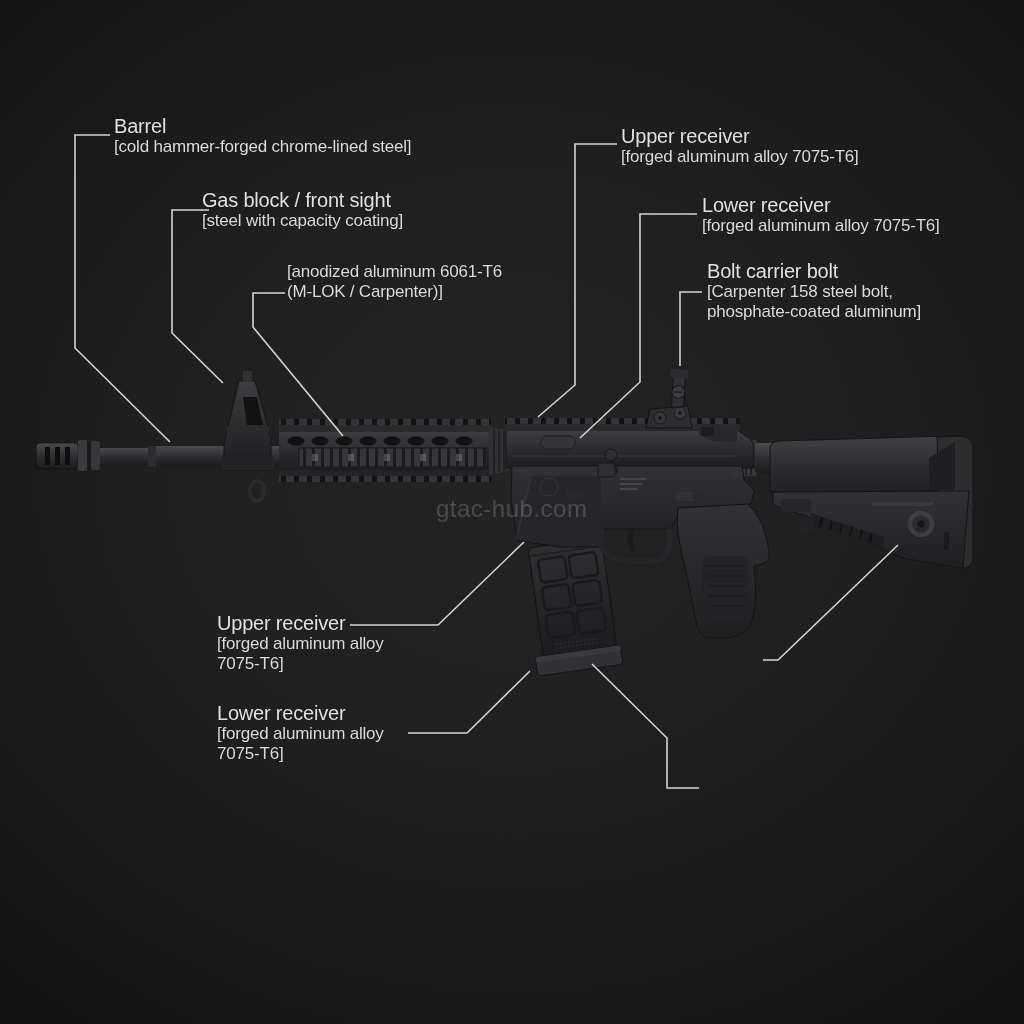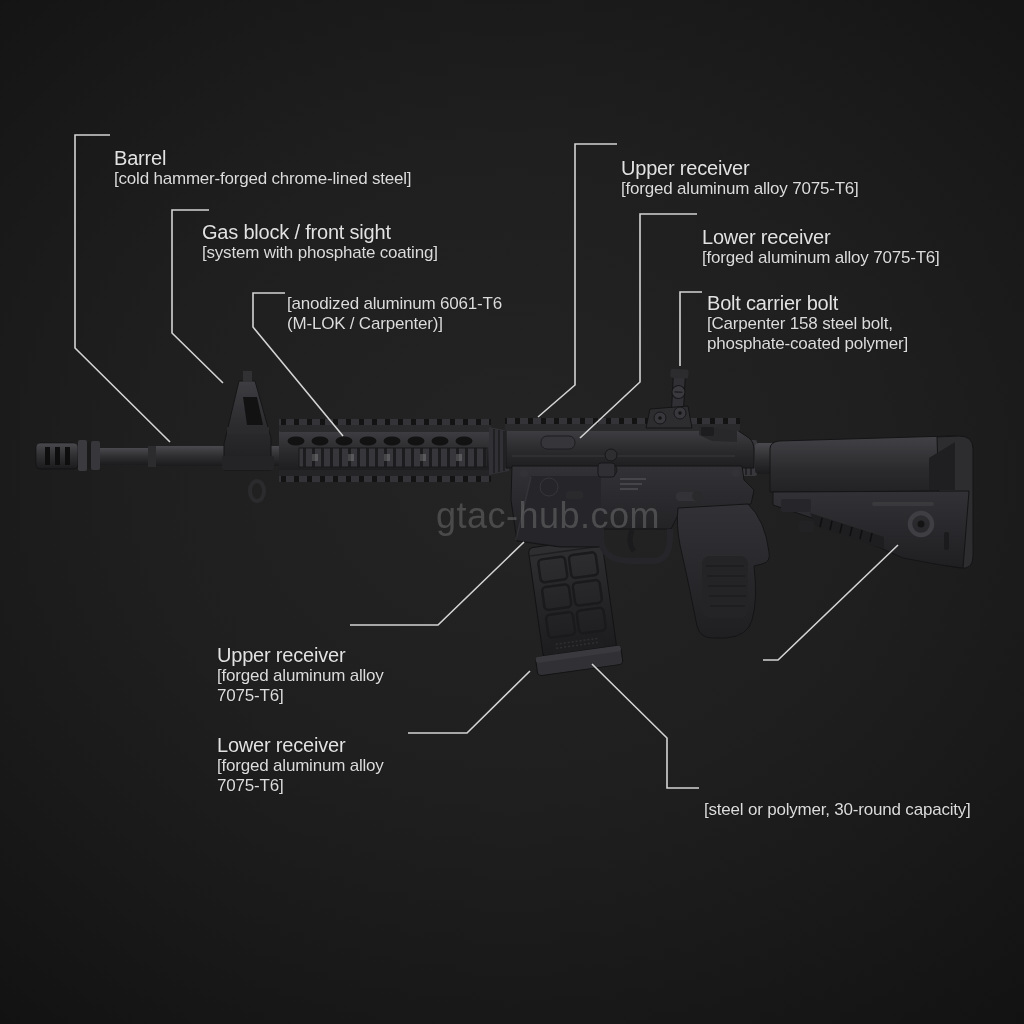--- a/index.html
+++ b/index.html
@@ -4,27 +4,27 @@
 <style>
   html,body{margin:0;padding:0;background:#101010;}
   .stage{
     position:relative;width:1024px;height:1024px;overflow:hidden;
     background:radial-gradient(ellipse 80% 70% at 50% 46%, #242424 0%, #1f1f1f 45%, #191919 72%, #121212 100%);
     font-family:"Liberation Sans", sans-serif;
   }
   svg{position:absolute;left:0;top:0;}
   .label{
     position:absolute;color:#e2e2e2;letter-spacing:-0.2px;
-    text-shadow:0 0 1px rgba(0,0,0,.6);white-space:nowrap;margin-top:32px;
+    text-shadow:0 0 1px rgba(0,0,0,.6);white-space:nowrap;
   }
   .label .t{font-size:20px;line-height:22px;}
   .label .d{font-size:17px;line-height:19.5px;color:#dcdcdc;}
   .watermark{
     position:absolute;left:436px;top:495px;
-    font-size:36px;letter-spacing:.5px;color:rgba(165,165,165,0.30);text-align:right;
+    font-size:24px;letter-spacing:.5px;color:rgba(165,165,165,0.30);text-align:right;
   }
 </style>
 </head>
 <body>
 
 <div class="stage">
 
   <svg width="1024" height="1024" viewBox="0 0 1024 1024">
     <defs>
       <linearGradient id="gMetal" x1="0" y1="0" x2="0" y2="1">
@@ -238,54 +238,53 @@
     </g>
   </svg>
 
   <div class="label" style="left:114px;top:115px">
     <div class="t">Barrel</div>
     <div class="d">[cold hammer-forged chrome-lined steel]</div>
   </div>
 
   <div class="label" style="left:202px;top:189px">
     <div class="t">Gas block / front sight</div>
-    <div class="d">[system with phosphate coating]</div>
+    <div class="d">[steel with capacity coating]</div>
   </div>
 
   <div class="label" style="left:287px;top:262px">
     <div class="d">[anodized aluminum 6061-T6</div>
     <div class="d">(M-LOK / Carpenter)]</div>
   </div>
 
   <div class="label" style="left:621px;top:125px">
     <div class="t">Upper receiver</div>
     <div class="d">[forged aluminum alloy 7075-T6]</div>
   </div>
 
   <div class="label" style="left:702px;top:194px">
     <div class="t">Lower receiver</div>
     <div class="d">[forged aluminum alloy 7075-T6]</div>
   </div>
 
   <div class="label" style="left:707px;top:260px">
     <div class="t">Bolt carrier bolt</div>
     <div class="d">[Carpenter 158 steel bolt,</div>
-    <div class="d">phosphate-coated polymer]</div>
+    <div class="d">phosphate-coated aluminum]</div>
   </div>
 
   <div class="label" style="left:217px;top:612px">
     <div class="t">Upper receiver</div>
     <div class="d">[forged aluminum alloy</div>
     <div class="d">7075-T6]</div>
   </div>
 
   <div class="label" style="left:217px;top:702px">
     <div class="t">Lower receiver</div>
     <div class="d">[forged aluminum alloy</div>
     <div class="d">7075-T6]</div>
   </div>
 
 
   <div class="label" style="left:704px;top:768px">
-    <div class="d">[steel or polymer, 30-round capacity]</div>
   </div>
 
 </div>
 
 </body></html>

